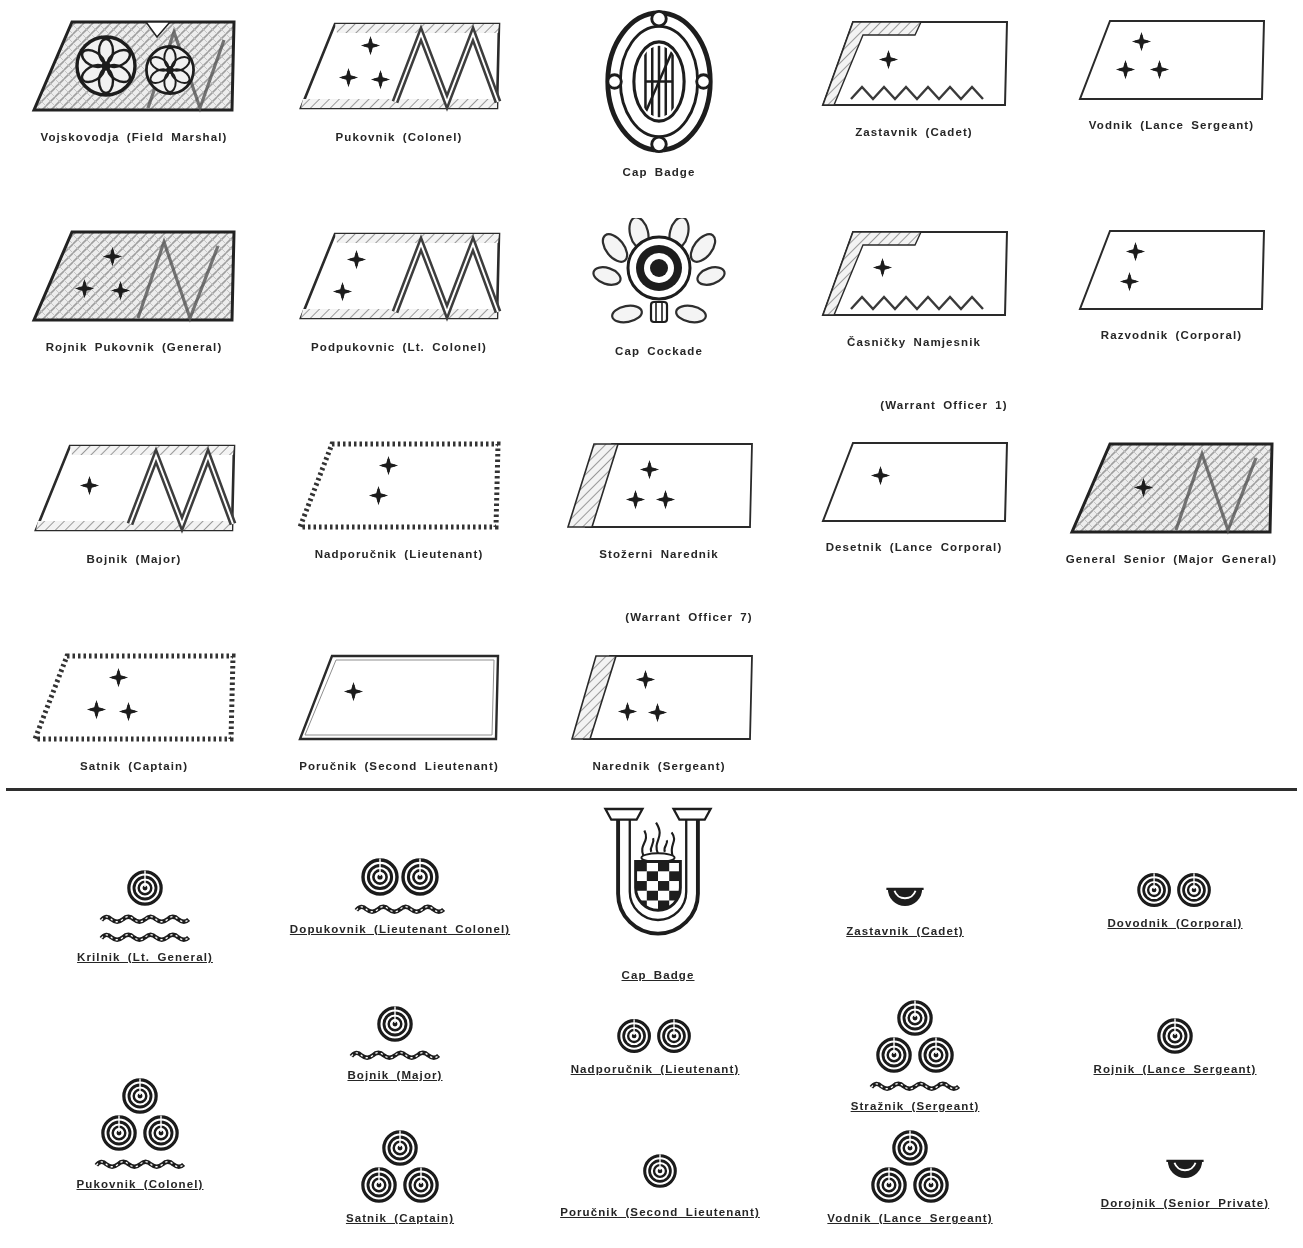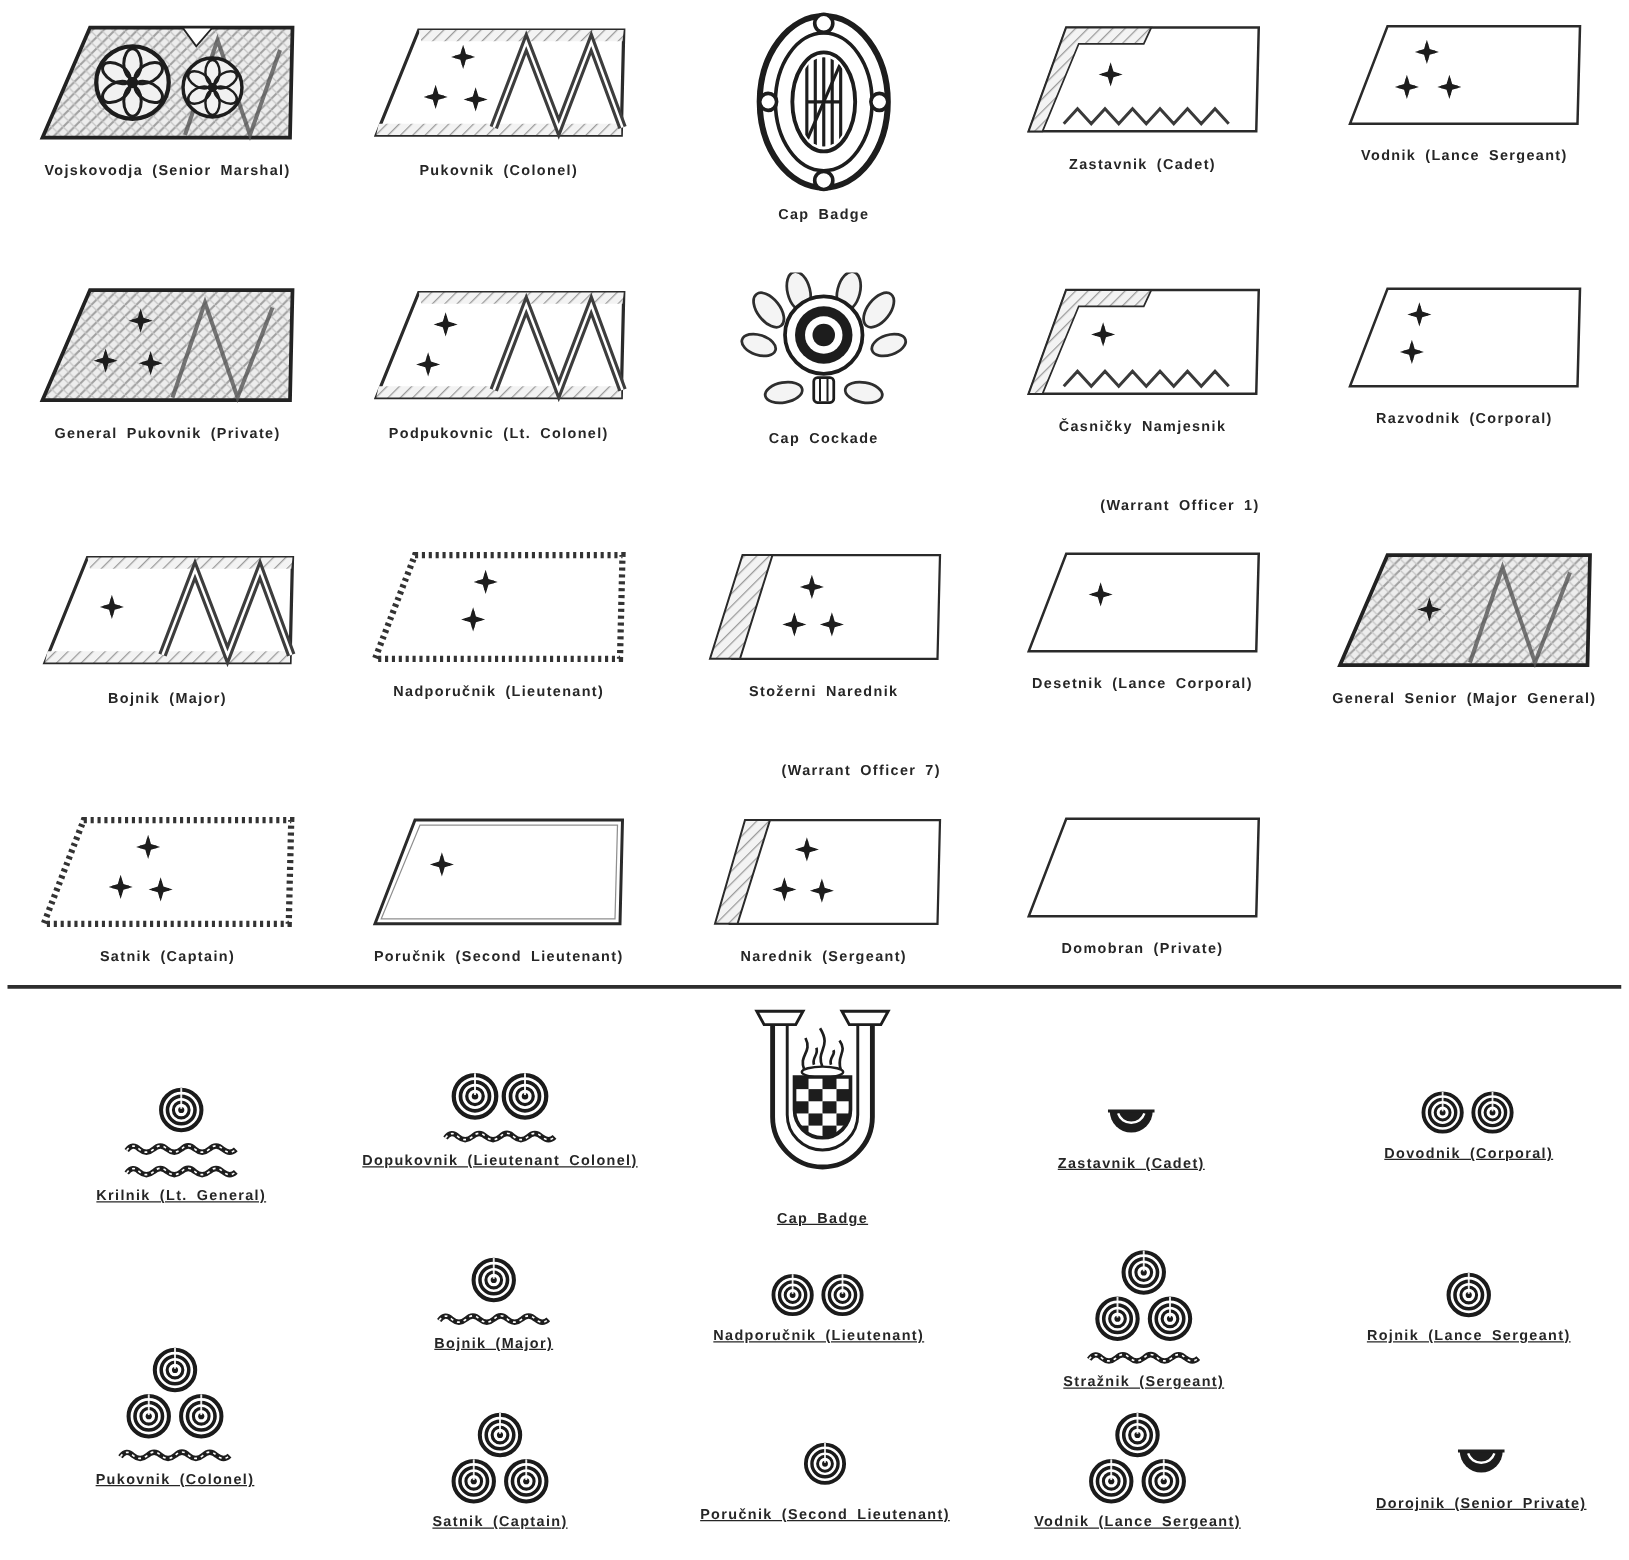--- a/index.html
+++ b/index.html
@@ -148,21 +148,21 @@
   <div class="top-grid">
 
     <div class="cell">
       <svg class="art" width="212" height="100" viewBox="0 0 212 100">
         <polygon points="44,6 206,6 204,94 6,94" fill="url(#pat-weave)" stroke="#222222" stroke-width="3"></polygon>
         <polygon points="118,6 142,6 129,21" fill="#ffffff" stroke="#222222" stroke-width="1.5"></polygon>
         <polyline points="120,92 146,16 172,92 196,24" fill="none" stroke="#555555" stroke-width="3.2" opacity="0.8"></polyline>
         <use href="#sym-rosette" x="46" y="18" width="64" height="64"></use>
         <use href="#sym-rosette" x="116" y="28" width="52" height="52"></use>
       </svg>
-      <div class="lbl">Vojskovodja (Senior Marshal)</div>
+      <div class="lbl">Vojskovodja (Field Marshal)</div>
     </div>
 
     <div class="cell">
       <svg class="art" width="212" height="100" viewBox="0 0 212 100">
         <polygon points="42,8 206,8 204,92 8,92" fill="#ffffff" stroke="#2a2a2a" stroke-width="2.6"></polygon>
         <polygon points="42,8 206,8 205,17 44,17" fill="url(#pat-hatch)"></polygon>
         <polygon points="10,83 204,83 204,92 8,92" fill="url(#pat-hatch)"></polygon>
         <polyline points="102,86 128,18 154,86 180,18 205,86" stroke="#3d3d3d" stroke-width="7" fill="none"></polyline>
         <polyline points="102,86 128,18 154,86 180,18 205,86" stroke="#ffffff" stroke-width="2" fill="none"></polyline>
         <use href="#sym-star" x="67" y="19" width="21" height="21"></use>
@@ -200,21 +200,21 @@
     </div>
 
     <div class="cell">
       <svg class="art" width="212" height="100" viewBox="0 0 212 100">
         <polygon points="44,6 206,6 204,94 6,94" fill="url(#pat-weave)" stroke="#222222" stroke-width="3"></polygon>
         <polyline points="110,92 136,16 162,92 190,20" fill="none" stroke="#555555" stroke-width="3.2" opacity="0.8"></polyline>
         <use href="#sym-star" x="74" y="20" width="21" height="21"></use>
         <use href="#sym-star" x="46" y="52" width="21" height="21"></use>
         <use href="#sym-star" x="82" y="54" width="21" height="21"></use>
       </svg>
-      <div class="lbl">General Pukovnik (Private)</div>
+      <div class="lbl">Rojnik Pukovnik (General)</div>
     </div>
 
     <div class="cell">
       <svg class="art" width="212" height="100" viewBox="0 0 212 100">
         <polygon points="42,8 206,8 204,92 8,92" fill="#ffffff" stroke="#2a2a2a" stroke-width="2.6"></polygon>
         <polygon points="42,8 206,8 205,17 44,17" fill="url(#pat-hatch)"></polygon>
         <polygon points="10,83 204,83 204,92 8,92" fill="url(#pat-hatch)"></polygon>
         <polyline points="102,86 128,18 154,86 180,18 205,86" stroke="#3d3d3d" stroke-width="7" fill="none"></polyline>
         <polyline points="102,86 128,18 154,86 180,18 205,86" stroke="#ffffff" stroke-width="2" fill="none"></polyline>
         <use href="#sym-star" x="53" y="23" width="21" height="21"></use>
@@ -324,26 +324,20 @@
       <svg class="art" width="195" height="95" viewBox="0 0 195 95">
         <polygon points="48,6 190,6 188,89 22,89" fill="#ffffff" stroke="#2a2a2a" stroke-width="1.8"></polygon>
         <polygon points="34,6 54,6 28,89 10,89" fill="url(#pat-hatch)" stroke="#2a2a2a" stroke-width="1.6"></polygon>
         <use href="#sym-star" x="73" y="19" width="21" height="21"></use>
         <use href="#sym-star" x="55" y="51" width="21" height="21"></use>
         <use href="#sym-star" x="85" y="52" width="21" height="21"></use>
       </svg>
       <div class="lbl">Narednik (Sergeant)</div>
     </div>
 
-    <div class="cell">
-      <svg class="art" width="195" height="88" viewBox="0 0 195 88">
-        <polygon points="36,5 190,5 188,83 6,83" fill="#ffffff" stroke="#2a2a2a" stroke-width="2"></polygon>
-      </svg>
-      <div class="lbl">Domobran (Private)</div>
-    </div>
   </div>
 
   <div class="divider"></div>
 
   <div class="bwrap">
 
     <div class="b-item" style="left:-5px;top:78px">
       <div class="b-art">
         <svg class="art" width="38" height="38" viewBox="0 0 40 40">
             <use href="#sym-spiral" width="40" height="40"></use>

